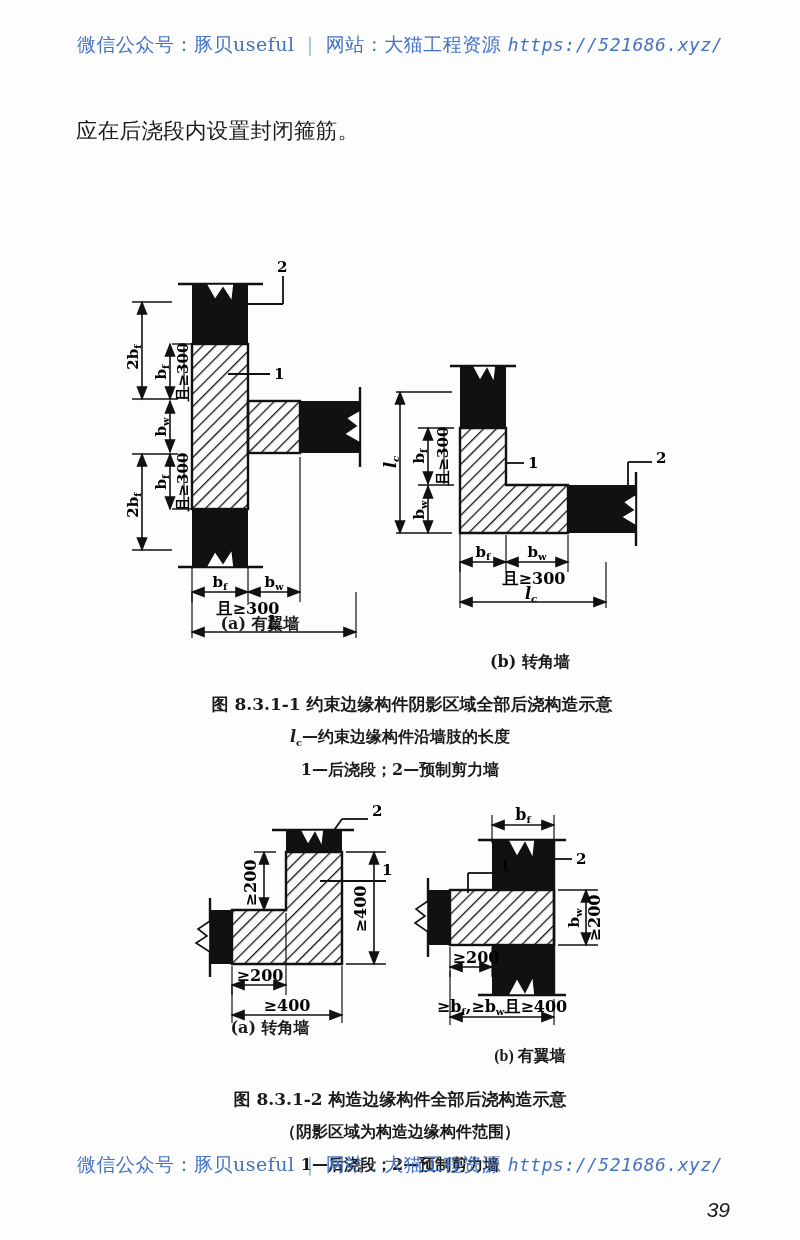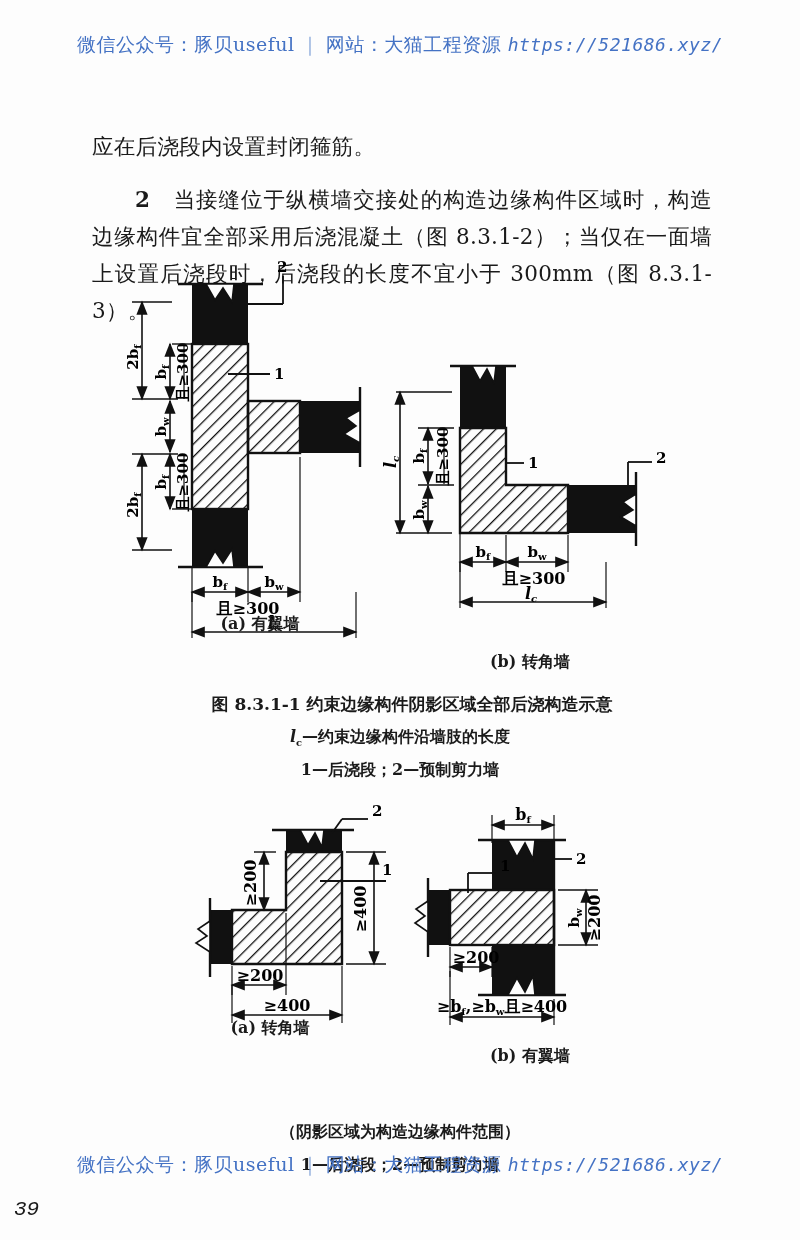--- a/index.html
+++ b/index.html
@@ -28,30 +28,29 @@
   .wm .sep{color:#7d9fd6;padding:0 6px;}
   .wm .url{font-family:"DejaVu Sans Mono","Liberation Mono",monospace;font-size:18px;font-style:italic;}
 
   
   .body-text{
     position:absolute;left:76px;top:112px;width:652px;
     font-size:21.5px;line-height:37px;
     text-align:justify;
     letter-spacing:.3px;
   }
-  .body-text p{margin:16px;}
+  .body-text p{margin:0;}
   .indent{text-indent:2em;}
   .numlabel{font-weight:bold;}
 
   
   .pageno{
     position:absolute;left:0;top:1198px;width:730px;
-    font-size:21px;font-style:italic;
-    font-family:Liberation Mono, monospace;
-    margin-left:14px;
+    text-align:right;font-size:21px;font-style:italic;
+    font-family:Liberation Sans, sans-serif;
   }
 
   
   .cap{
     position:absolute;left:0;width:800px;text-align:center;
     font-weight:bold;font-size:17px;
   }
   .cap-sub{
     position:absolute;left:0;width:800px;text-align:center;
     font-weight:bold;font-size:16px;
@@ -71,21 +70,20 @@
 
 <div class="page">
 
   <div class="wm wm-top">
     <span>微信公众号：豚贝useful</span><span class="sep">｜</span><span>网站：大猫工程资源</span>
     <span class="url">https://521686.xyz/</span>
   </div>
 
   <div class="body-text">
     <p>应在后浇段内设置封闭箍筋。</p>
-    <p class="indent"><span class="numlabel">2</span>&nbsp;&nbsp;&nbsp;<span>当接缝位于纵横墙交接处的构造边缘构件区域时，构造边缘构件宜全部采用后浇混凝土（图 8.3.1-2）；当仅在一面墙上设置后浇段时，后浇段的长度不宜小于 300mm（图 8.3.1-3）。</span></p>
   </div>
 
   <div class="figwrap" style="left:120px;top:262px;">
     <svg width="270" height="385" viewBox="0 0 270 385">
       <defs>
         <pattern id="hatch" width="9" height="9" patternTransform="rotate(45)" patternUnits="userSpaceOnUse">
           <line x1="0" y1="0" x2="0" y2="9" stroke="#111" stroke-width="2.6"></line>
         </pattern>
         <marker id="ar" markerWidth="9" markerHeight="9" refX="8" refY="4.5" orient="auto">
           <path d="M0,1 L9,4.5 L0,8 Z" fill="#111"></path>
@@ -304,22 +302,23 @@
       <text class="dimtxt" x="60" y="168" font-size="16" text-anchor="middle">≥200</text>
 
       <line x1="34" y1="176" x2="34" y2="230" stroke="#111" stroke-width="1.2"></line>
       <line x1="138" y1="204" x2="138" y2="230" stroke="#111" stroke-width="1.2"></line>
       <line x1="34" y1="222" x2="138" y2="222" stroke="#111" stroke-width="1.6" marker-start="url(#arS)" marker-end="url(#ar)"></line>
       <text class="dimtxt" x="86" y="217" font-size="16" text-anchor="middle">≥b<tspan font-size="10" dy="3">f</tspan><tspan font-size="16" dy="-3">,≥b</tspan><tspan font-size="10" dy="3">w</tspan><tspan font-size="16" dy="-3">且≥400</tspan></text>
     </svg>
   </div>
 
   <div class="sublabel" style="left:180px;top:1018px;width:180px;">(a) 转角墙</div>
-  <div class="sublabel" style="left:440px;top:1046px;width:180px;">(b) 有翼墙</div>
-
+  <div class="sublabel" style="left:440px;top:1046px;width:180px;font-family:Liberation Serif, serif;">(b) 有翼墙</div>
+
+  <div class="cap" style="top:1088px;">图 8.3.1-2    构造边缘构件全部后浇构造示意</div>
   <div class="cap-sub" style="top:1122px;">（阴影区域为构造边缘构件范围）</div>
   <div class="cap-sub" style="top:1155px;">1—后浇段；2—预制剪力墙</div>
 
   <div class="wm wm-bottom">
     <span>微信公众号：豚贝useful</span><span class="sep">｜</span><span>网站：大猫工程资源</span>
     <span class="url">https://521686.xyz/</span>
   </div>
 
   <div class="pageno">39</div>
 

